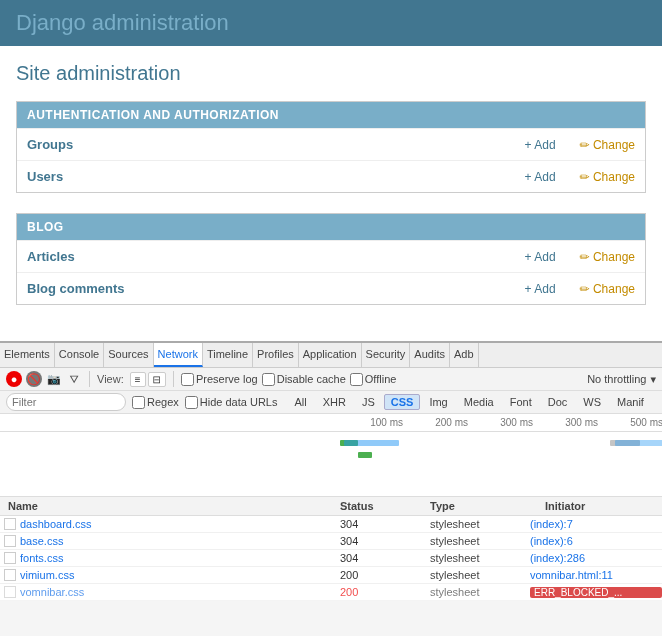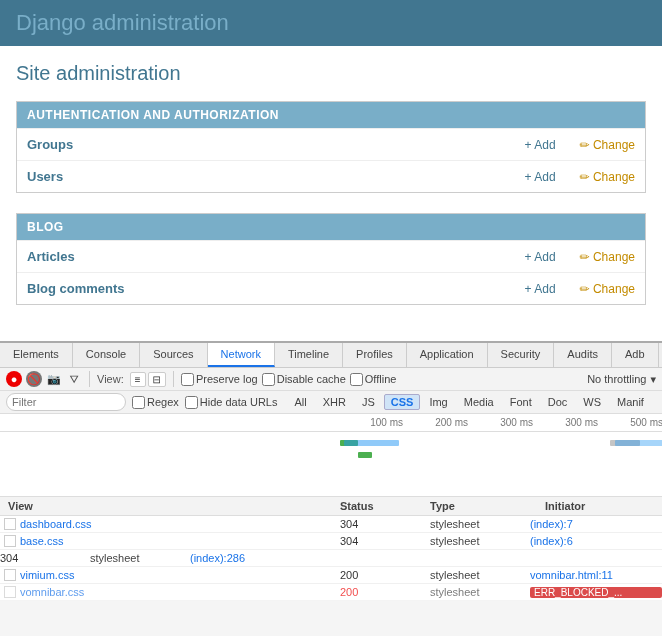--- a/index.html
+++ b/index.html
@@ -77,21 +77,21 @@
 
     
     .devtools-tabs {
       display: flex;
       background: #eee;
       border-bottom: 1px solid #ccc;
       overflow: hidden;
       font-size: 11px;
     }
     .devtools-tab {
-      padding: 5px 13px;
+      padding: 5px 4px;
       cursor: pointer;
       color: #444;
       border-right: 1px solid #ccc;
       white-space: nowrap;
       flex-shrink: 0;
     }
     .devtools-tab.active {
       background: #fff;
       border-bottom: 2px solid #1a73e8;
       color: #1a73e8;
@@ -373,21 +373,21 @@
       <div class="wf-bar" style="left:4px;top:8px;width:55px;background:#2196f3;opacity:0.5;"></div>
       <div class="wf-bar" style="left:18px;top:20px;width:14px;background:#4caf50;"></div>
       <div class="wf-bar" style="left:270px;top:8px;width:30px;background:#9e9e9e;opacity:0.6;"></div>
       <div class="wf-bar" style="left:275px;top:8px;width:55px;background:#2196f3;opacity:0.4;"></div>
 
     </div>
   </div>
 
   <div class="net-table">
     <div class="net-table-header">
-      <div class="net-col-name">View</div>
+      <div class="net-col-name">Name</div>
       <div class="net-col-status">Status</div>
       <div class="net-col-type">Type</div>
       <div class="net-col-initiator">Initiator</div>
     </div>
 
     <div class="net-row">
       <div class="net-row-name">
         <div class="net-file-icon"></div>
         <span>dashboard.css</span>
       </div>
@@ -400,20 +400,24 @@
       <div class="net-row-name">
         <div class="net-file-icon"></div>
         <span>base.css</span>
       </div>
       <div class="net-row-status">304</div>
       <div class="net-row-type">stylesheet</div>
       <div class="net-row-initiator">(index):6</div>
     </div>
 
     <div class="net-row">
+      <div class="net-row-name">
+        <div class="net-file-icon"></div>
+        <span>fonts.css</span>
+      </div>
       <div class="net-row-status">304</div>
       <div class="net-row-type">stylesheet</div>
       <div class="net-row-initiator">(index):286</div>
     </div>
 
     <div class="net-row">
       <div class="net-row-name">
         <div class="net-file-icon"></div>
         <span>vimium.css</span>
       </div>

